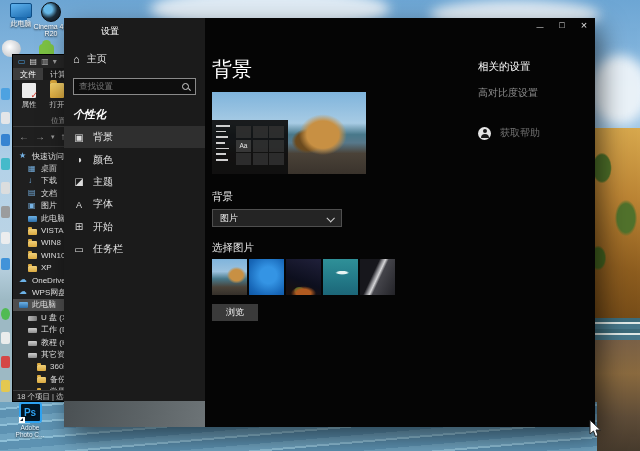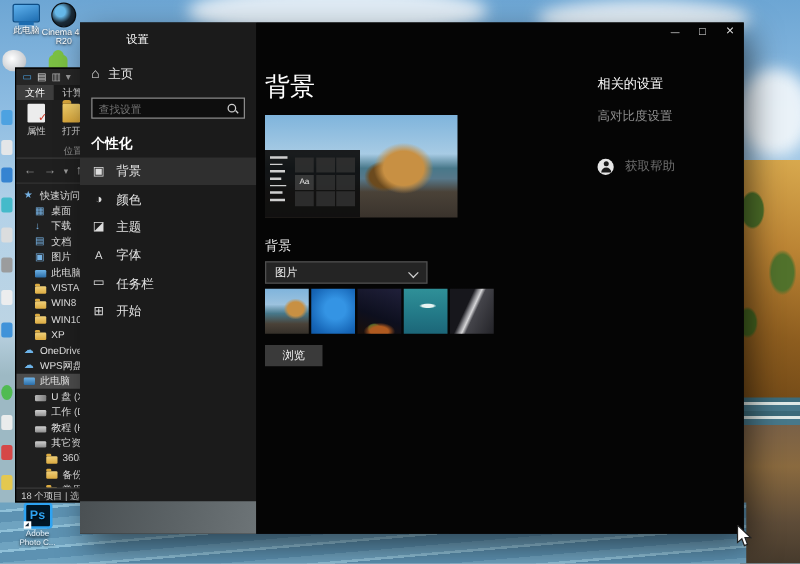--- a/index.html
+++ b/index.html
@@ -82,25 +82,25 @@
   .settings { position:absolute; left:64px; top:18px; width:531px; height:409px; z-index:3; display:flex;
     box-shadow:6px 10px 24px rgba(0,0,0,.55); background:#0a0a0a; }
   .titlebar-title { position:absolute; left:7px; top:7px; font-size:9px; color:#fff; z-index:5;margin-left:30px; }
   .winctl { position:absolute; right:0; top:0; display:flex; z-index:5; }
   .winctl span { width:22px; height:16px; text-align:center; line-height:15px; font-size:9px; color:#e0e0e0; }
 
   .side { width:141px; background:#1b1b1b; position:relative; color:#e8e8e8; padding-top:30px; }
   .home-row { display:flex; align-items:center; gap:7px; padding:4px 0 4px 9px; font-size:10px; }
   .home-glyph { font-size:11px; color:#e8e8e8; }
   .searchbox { margin:8px 9px 0; height:17px; background:#0e0e0e; border:1px solid #8a8a8a; display:flex; align-items:center; }
-  .searchbox input { flex:1; background:transparent; border:0; outline:0; color:#cfcfcf; font-size:8.5px; padding:0 5px; font-family:Liberation Sans, sans-serif; width:90px; }
+  .searchbox input { flex:1; background:transparent; border:0; outline:0; color:#cfcfcf; font-size:8.5px; padding:0 5px; font-family:Liberation Mono, monospace; width:90px; }
   .mag { width:12px; height:12px; position:relative; margin-right:3px; }
   .mag::before { content:""; position:absolute; left:2px; top:2px; width:5px; height:5px; border:1px solid #cfcfcf; border-radius:50%; }
   .mag::after { content:""; position:absolute; left:8px; top:8px; width:3px; height:1px; background:#cfcfcf; transform:rotate(45deg); }
-  .side-section { margin:12px 16px 4px 9px; font-size:11px; font-weight:bold; color:#fff; }
+  .side-section { margin:12px 16px 4px 9px; font-size:11px; font-weight:bold; color:#fff;font-style:italic; }
   .nav-item { display:flex; align-items:center; gap:8px; height:22.4px; padding-left:9px; font-size:10px; color:#e4e4e4; }
   .nav-item.selected { background:#2f2f2f; }
   .nico { width:12px; text-align:center; font-size:10px; color:#dcdcdc; }
   .icon-image .nico::before { content:"▣"; }
   .icon-color .nico::before { content:"◑"; }
   .icon-lock .nico::before { content:"□"; }
   .icon-theme .nico::before { content:"◪"; }
   .icon-font .nico::before { content:"A"; font-size:9px; }
   .icon-start .nico::before { content:"⊞"; }
   .icon-taskbar .nico::before { content:"▭"; }
@@ -344,27 +344,27 @@
             <span>颜色</span>
           </div>
           <div class="nav-item icon-theme">
             <span class="nico"></span>
             <span>主题</span>
           </div>
           <div class="nav-item icon-font">
             <span class="nico"></span>
             <span>字体</span>
           </div>
+          <div class="nav-item icon-start">
+            <span class="nico"></span>
+            <span>开始</span>
+          </div>
           <div class="nav-item icon-taskbar">
             <span class="nico"></span>
             <span>任务栏</span>
-          </div>
-          <div class="nav-item icon-start">
-            <span class="nico"></span>
-            <span>开始</span>
           </div>
         </div>
       <div class="acrylic-bottom"></div>
     </div>
 
     <div class="main">
       <div class="page-title">背景</div>
 
       <div class="preview">
         <div class="start-overlay">
@@ -389,20 +389,21 @@
               <b></b>
           </div>
         </div>
       </div>
 
       <div class="field-label" style="margin-top:16px;">背景</div>
       <div class="combo">
         <span>图片</span>
       </div>
 
+      <div class="field-label" style="margin-top:14px;">选择图片</div>
       <div class="thumbs">
 
       <div class="thumb icon-beach"></div>
           <div class="thumb icon-win"></div>
           <div class="thumb icon-night"></div>
           <div class="thumb icon-ocean"></div>
           <div class="thumb icon-rock"></div>
         </div>
 
       <div class="browse-btn">浏览</div>

